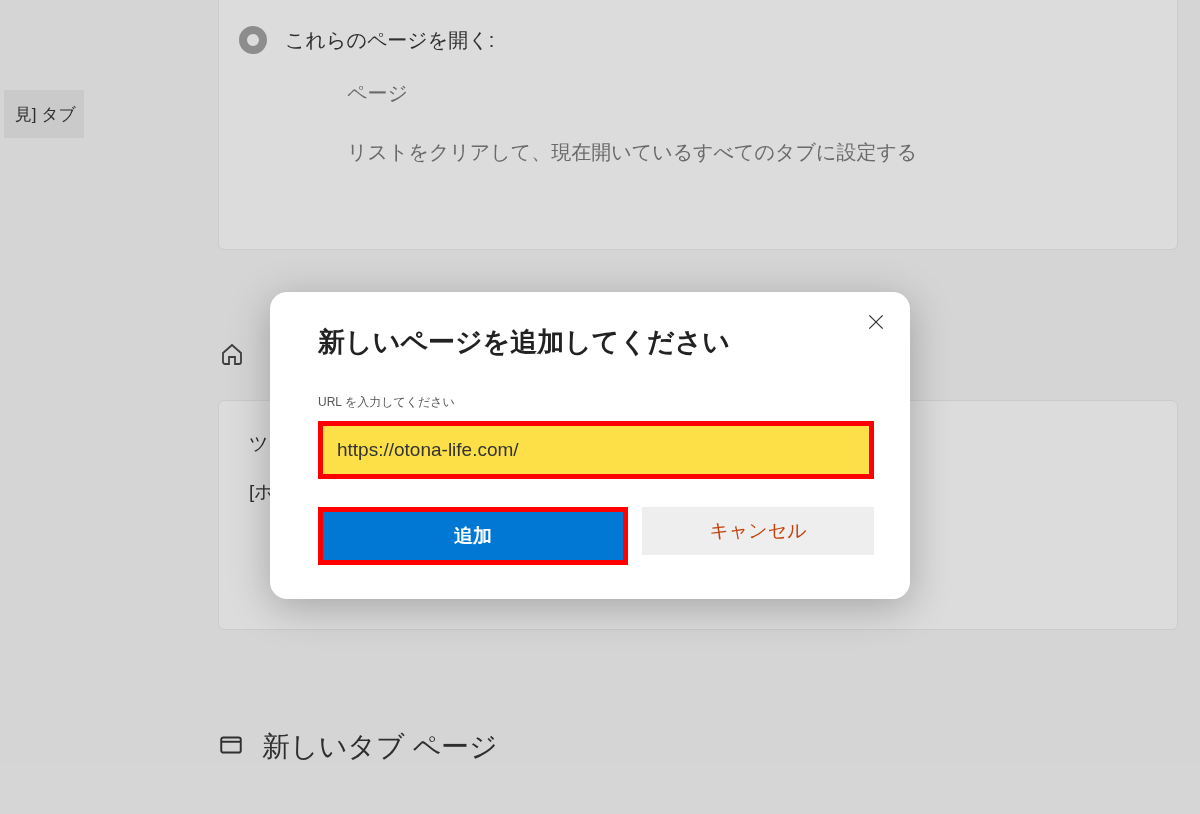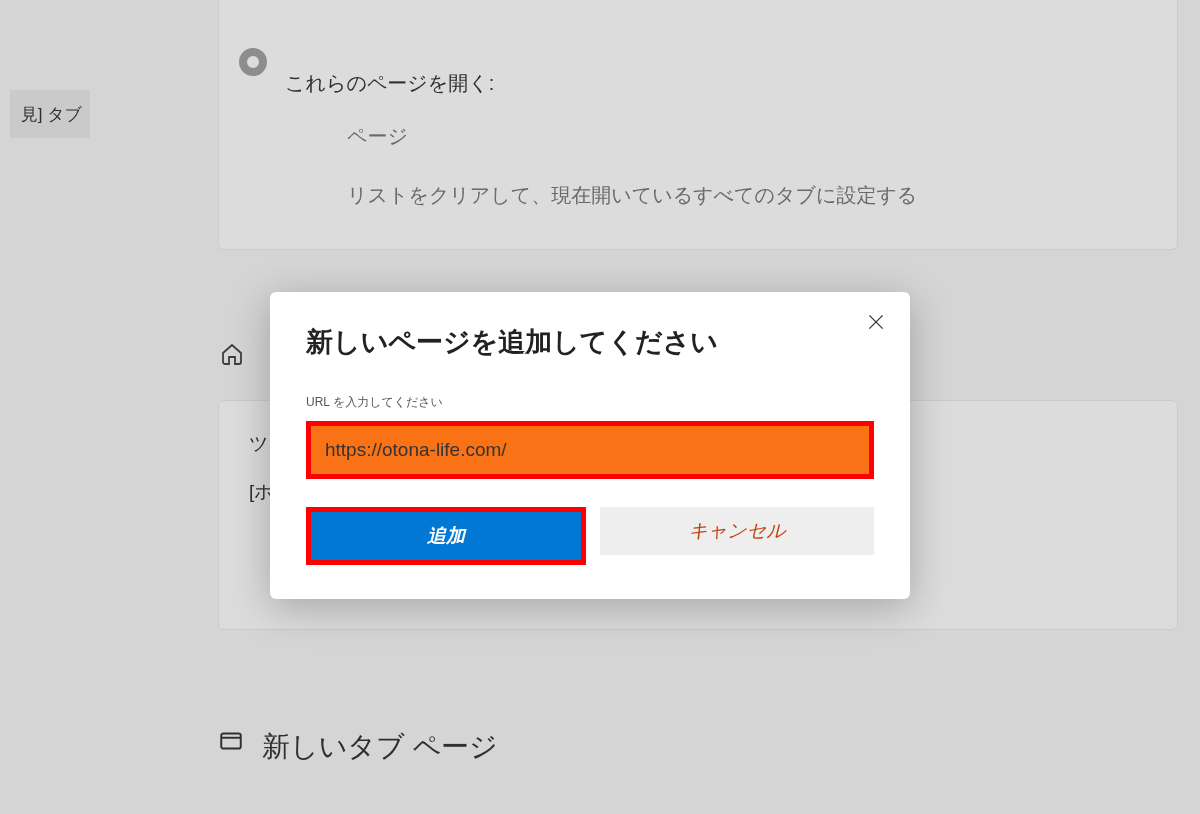--- a/index.html
+++ b/index.html
@@ -16,21 +16,21 @@
       overflow: hidden;
     }
     .overlay {
       position: absolute;
       inset: 0;
       background: rgba(0,0,0,0.08);
       z-index: 5;
     }
     .sidebar-partial {
       position: absolute;
-      left: 10px;
+      left: 4px;
       top: 90px;
       width: 80px;
       height: 48px;
       background: #dcdcdc;
       display: flex;
       align-items: center;
       justify-content: flex-end;
       padding-right: 8px;
       font-size: 17px;
       color: #333;
@@ -58,21 +58,20 @@
     .radio-selected {
       width: 28px;
       height: 28px;
       border-radius: 50%;
       border: 8px solid #9a9a9a;
       background: #efefef;
     }
     .radio-label {
       font-size: 20px;
       color: #333;
-      margin-top: 44px;
     }
     .sub-option {
       padding: 16px 0 16px 128px;
       font-size: 20px;
       color: #737373;
     }
     .home-section {
       position: absolute;
       left: 220px;
       top: 342px;
@@ -101,44 +100,45 @@
     .second-block .txt {
       font-size: 19px;
       color: #333;
       margin-bottom: 22px;
     }
     .new-tab-section {
       position: absolute;
       left: 218px;
       top: 728px;
       display: flex;
+      align-items: center;
       gap: 18px;
       z-index: 1;
     }
     .new-tab-icon svg {
       width: 26px;
       height: 26px;
       stroke: #333;
     }
     .new-tab-label {
       font-size: 28px;
       color: #333;
       font-weight: 500;
     }
     
     .dialog {
       position: absolute;
       left: 270px;
       top: 292px;
       width: 640px;
       background: #fff;
-      border-radius: 6px;
+      border-radius: 17px;
       box-shadow: 0 8px 40px rgba(0,0,0,0.25);
       z-index: 10;
-      padding: 32px 36px 34px 36px;
+      padding: 32px 36px 34px 48px;
     }
     .dialog-close {
       position: absolute;
       top: 20px;
       right: 22px;
       width: 24px;
       height: 24px;
       cursor: pointer;
       display: flex;
       align-items: center;
@@ -165,39 +165,38 @@
       margin-bottom: 28px;
     }
     .url-input {
       width: 100%;
       height: 48px;
       border: none;
       padding: 0 14px;
       font-size: 19px;
       color: #333;
       outline: none;
-      background: #f97316;
+      background: #fde047;
     }
     .button-row {
       display: flex;
       gap: 14px;
     }
     .add-wrap {
       border: 5px solid #ff0000;
     }
     .btn {
       height: 48px;
-      width: 270px;
+      width: 300px;
       border: none;
       font-size: 19px;
       cursor: pointer;
       display: flex;
       align-items: center;
       justify-content: center;
-      font-style: italic;
     }
     .btn-primary {
       background: #0078d4;
       color: #fff;
       font-weight: 600;
     }
     .btn-secondary {
       background: #eeeeee;
       color: #c2410c;
       width: 278px;

